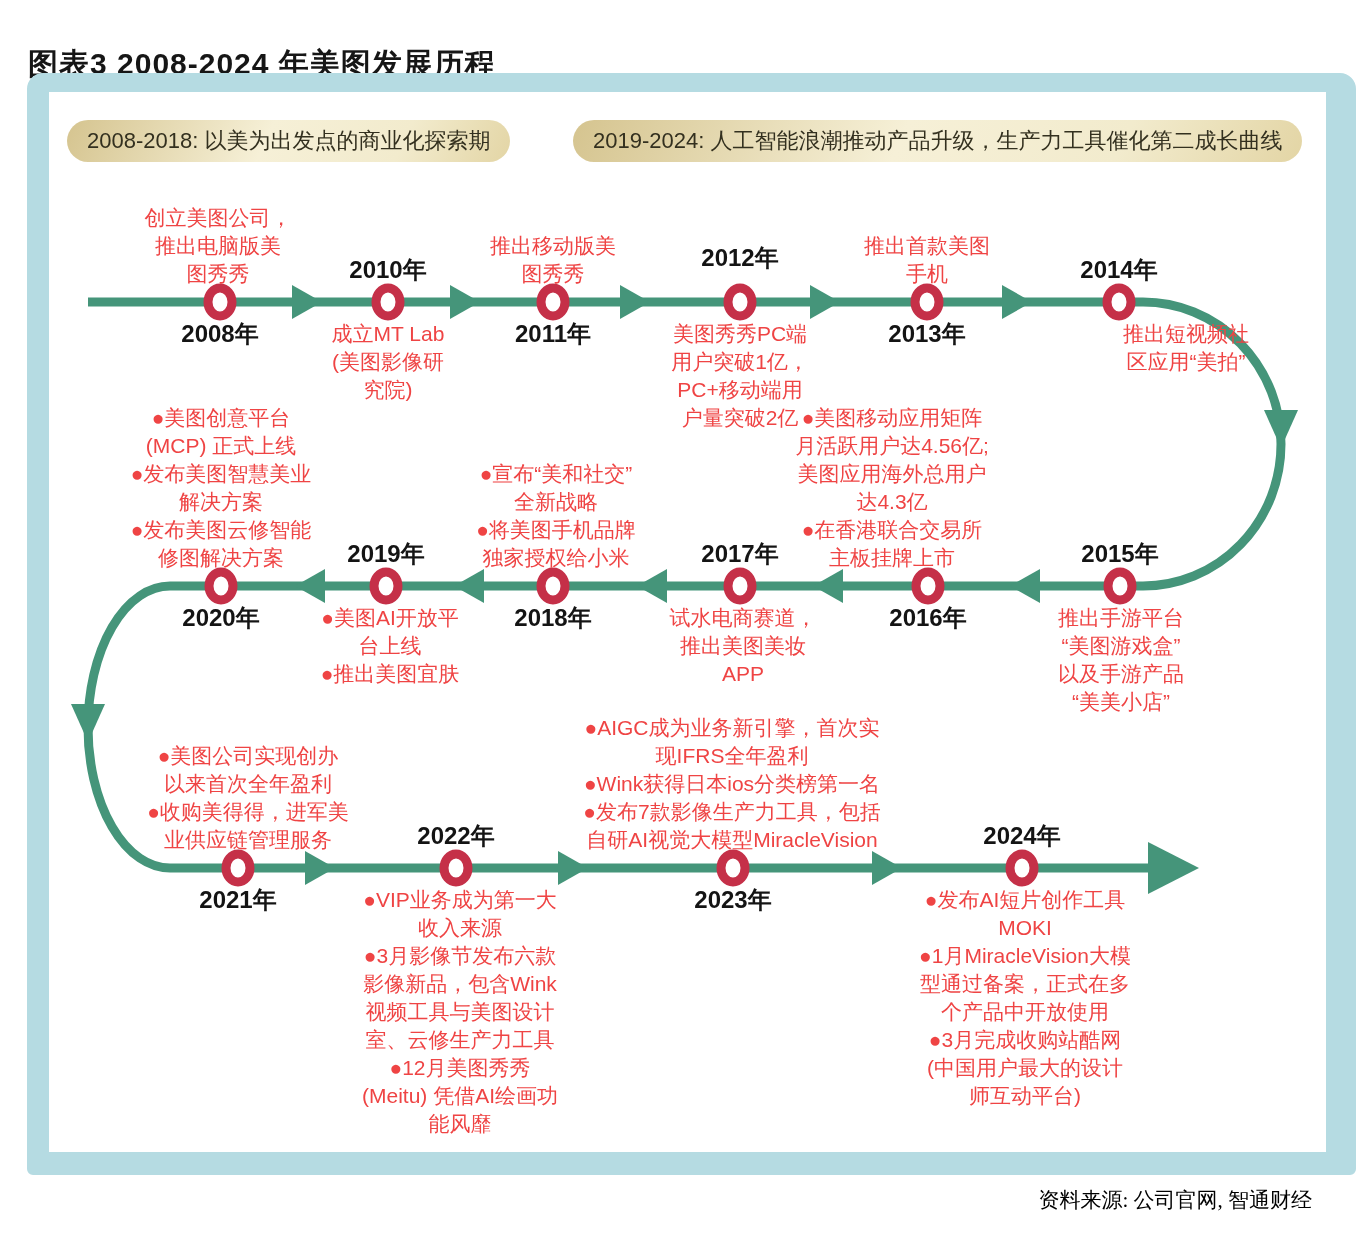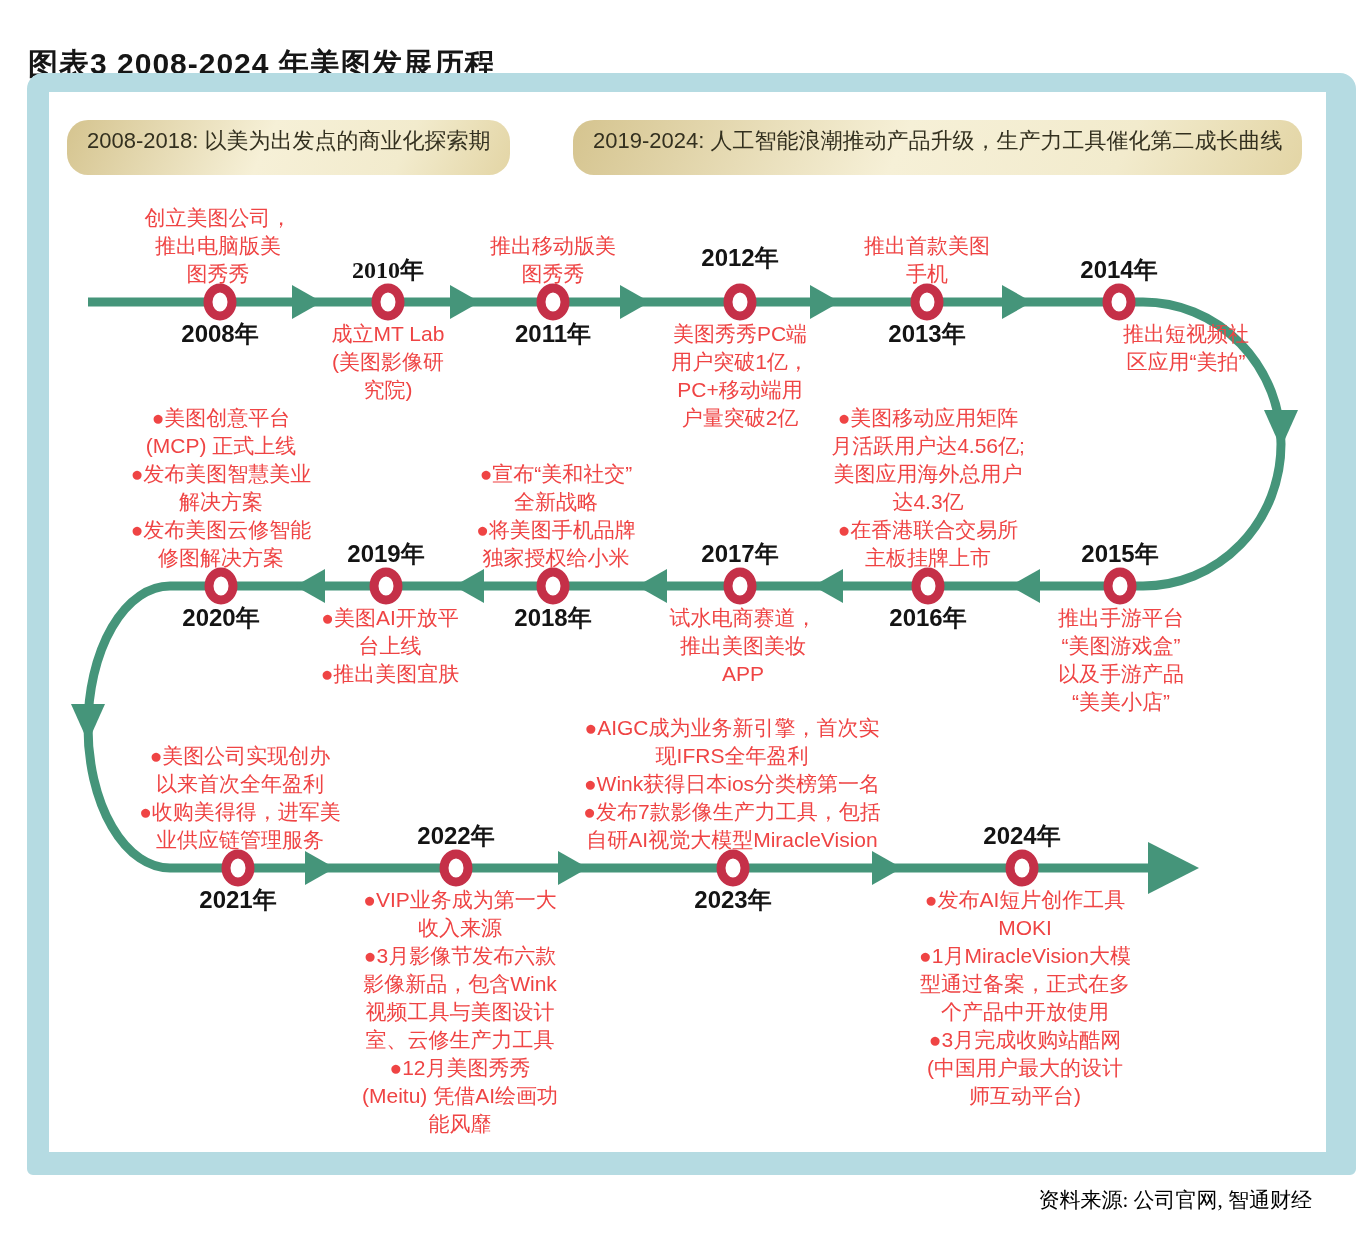--- a/index.html
+++ b/index.html
@@ -11,21 +11,21 @@
     position:absolute;left:28px;top:16px;font-size:30px;font-weight:bold;
     letter-spacing:1px;color:#161616;white-space:nowrap;margin-top:28px;
   }
   .panel{
     position:absolute;left:27px;top:73px;width:1329px;height:1102px;
     box-sizing:border-box;background:#fff;
     border:19px solid #b5dbe2;border-left-width:22px;border-right-width:30px;border-bottom-width:23px;
     border-radius:16px 16px 6px 6px;
   }
   .phase{
-    position:absolute;height:55px;line-height:42px;padding:0 20px;
+    position:absolute;height:42px;line-height:42px;padding:0 20px;
     border-radius:21px;font-size:22px;color:#33301f;white-space:nowrap;
     background:linear-gradient(115deg,#d5c48f,#f6f0d7 45%,#f2ebcd 75%,#e3d5a5);
   }
   .phase1{left:67px;top:120px;}
   .phase2{left:573px;top:120px;}
   svg.snake{position:absolute;left:0;top:0;}
   .tl-line{fill:none;stroke:#45957a;stroke-width:9;}
   .tl-arrow{fill:#45957a;stroke:none;}
   .tl-marker{fill:#ffffff;stroke:#c53048;stroke-width:9;}
   .year{
@@ -35,32 +35,32 @@
   .events{
     position:absolute;transform:translateX(-50%);font-size:21px;line-height:28px;
     text-align:center;white-space:pre;color:#ef4444;
   }
   .source{
     position:absolute;top:1186px;right:44px;font-size:21px;color:#000000;
     font-family:"Liberation Serif","DejaVu Serif",serif;white-space:nowrap;
   }
   
   .n0  .year{left:220px;top:318px;}  .n0  .events{left:218px;bottom:945px;}
-  .n1  .year{left:388px;top:254px;font-family:Liberation Serif, serif;}  .n1  .events{left:388px;top:320px;}
+  .n1  .year{left:388px;top:254px;}  .n1  .events{left:388px;top:320px;}
   .n2  .year{left:553px;top:318px;}  .n2  .events{left:553px;bottom:945px;}
   .n3  .year{left:740px;top:242px;}  .n3  .events{left:740px;top:320px;}
   .n4  .year{left:927px;top:318px;}  .n4  .events{left:927px;bottom:945px;}
   .n5  .year{left:1119px;top:254px;} .n5  .events{left:1186px;top:320px;}
   .n6  .year{left:1120px;top:538px;} .n6  .events{left:1121px;top:604px;}
-  .n7  .year{left:928px;top:602px;text-align:right;}  .n7  .events{left:928px;bottom:661px;}
+  .n7  .year{left:928px;top:602px;text-align:right;}  .n7  .events{left:892px;bottom:661px;}
   .n8  .year{left:740px;top:538px;}  .n8  .events{left:743px;top:604px;}
   .n9  .year{left:553px;top:602px;}  .n9  .events{left:556px;bottom:661px;}
   .n10 .year{left:386px;top:538px;}  .n10 .events{left:390px;top:604px;}
   .n11 .year{left:221px;top:602px;}  .n11 .events{left:221px;bottom:661px;}
-  .n12 .year{left:238px;top:884px;}  .n12 .events{left:240px;bottom:379px;}
+  .n12 .year{left:238px;top:884px;}  .n12 .events{left:248px;bottom:379px;}
   .n13 .year{left:456px;top:820px;}  .n13 .events{left:460px;top:886px;}
   .n14 .year{left:733px;top:884px;}  .n14 .events{left:732px;bottom:379px;}
   .n15 .year{left:1022px;top:820px;} .n15 .events{left:1025px;top:886px;}
 </style>
 </head>
 <body>
 
 <div class="page-title">图表3 2008-2024 年美图发展历程</div>
 
 <div class="panel"></div>

